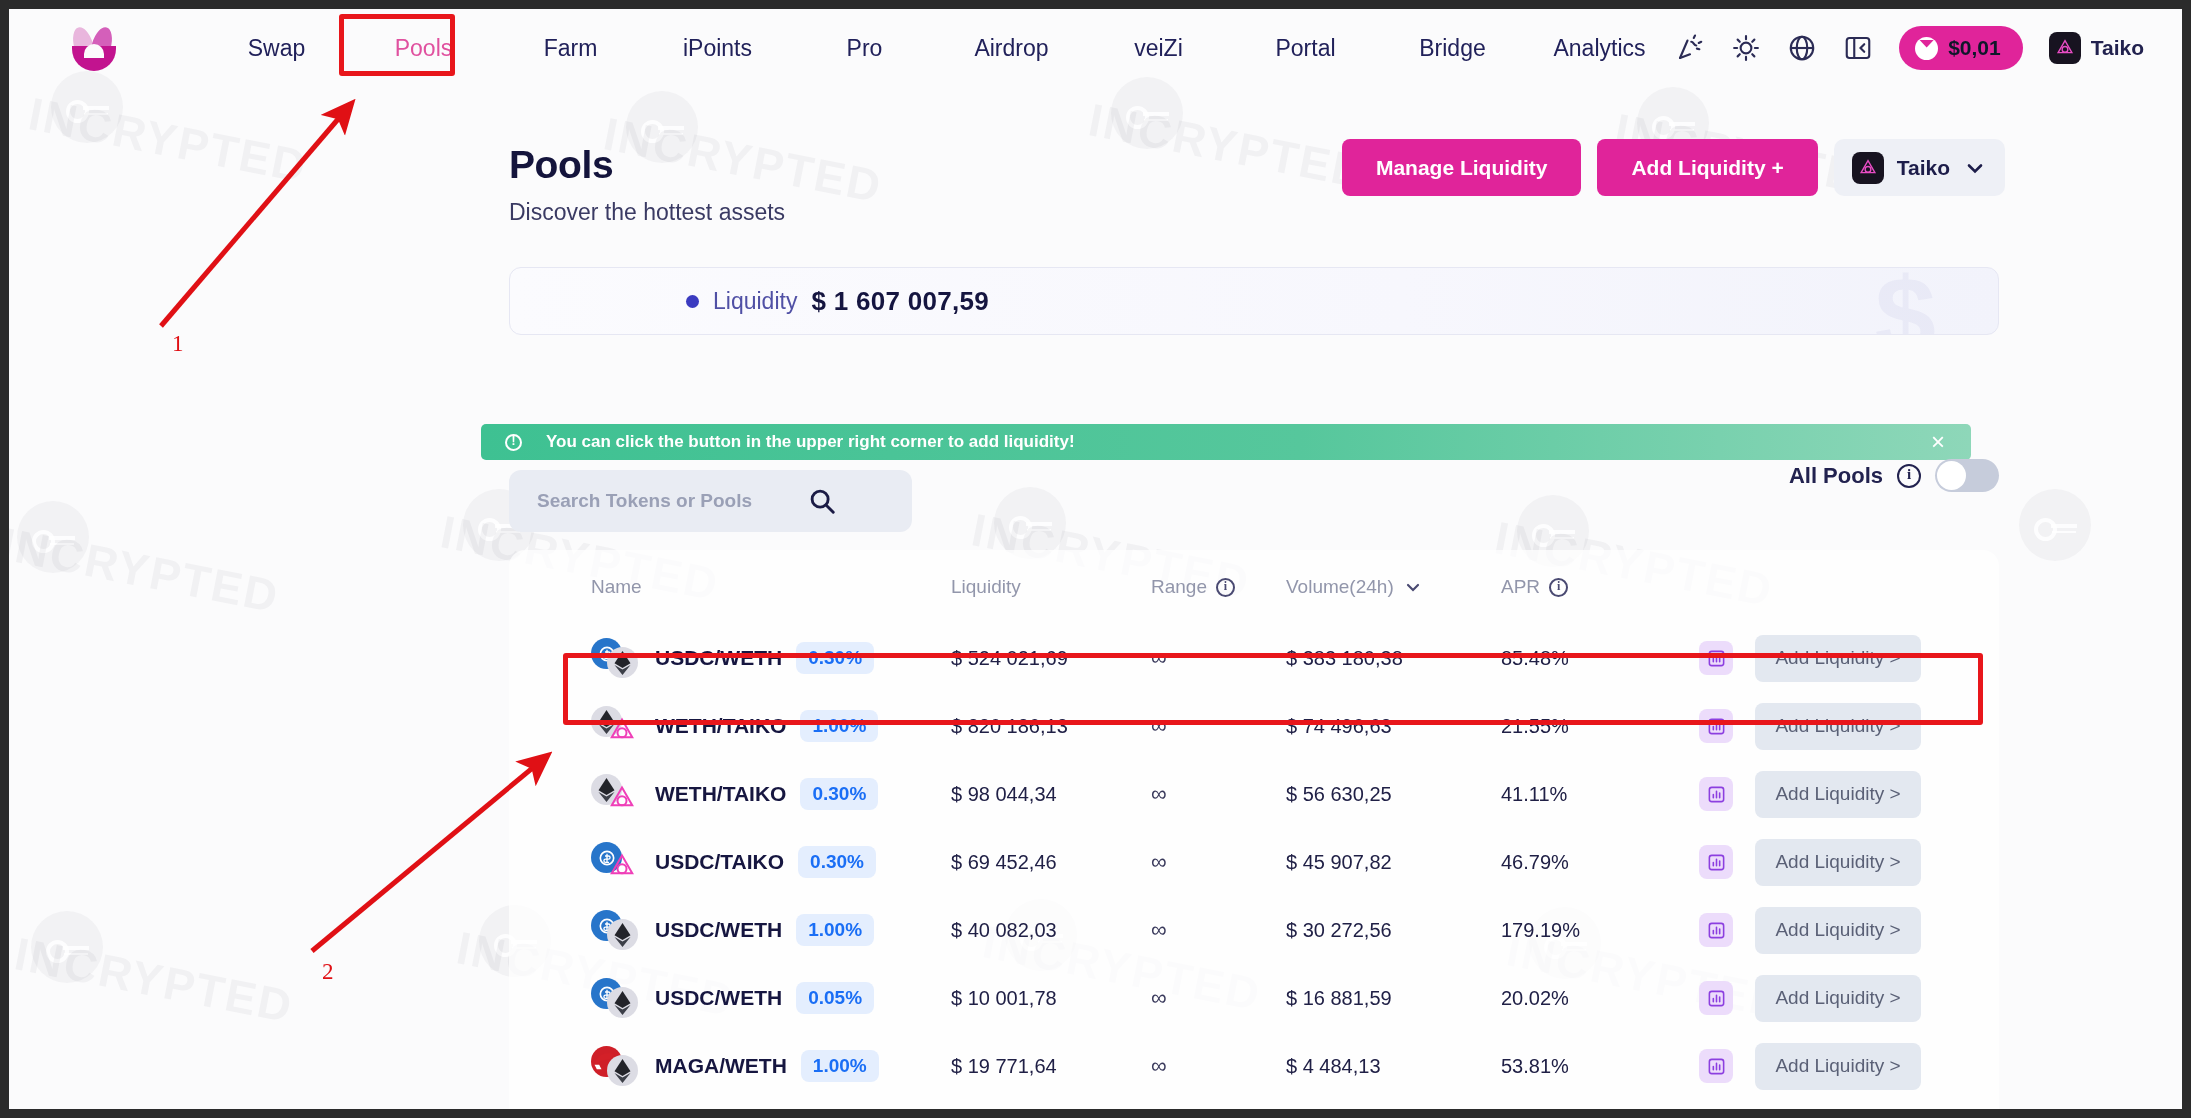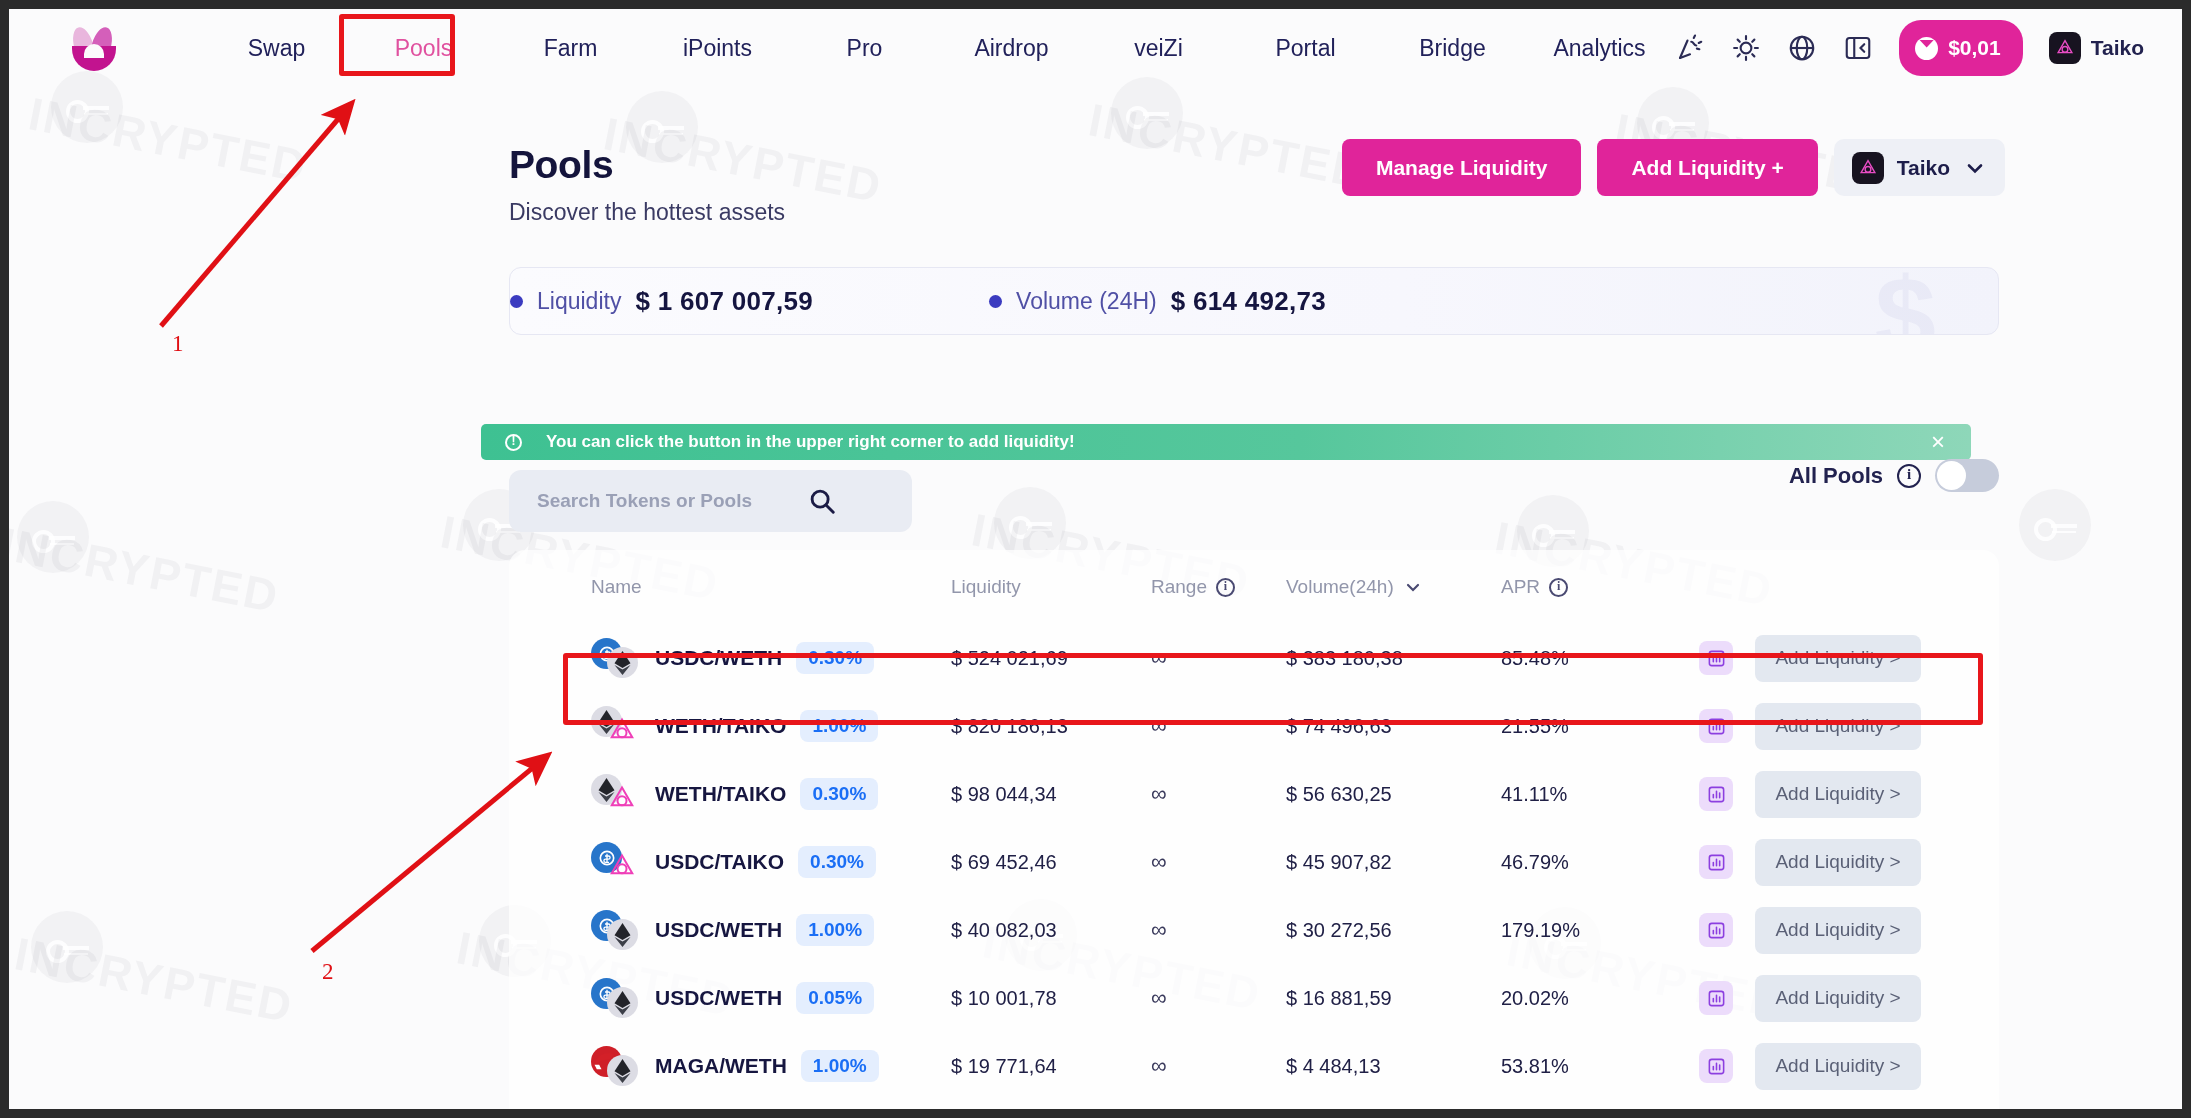--- a/index.html
+++ b/index.html
@@ -69,22 +69,22 @@
   .nav .navcell { width:147px; text-align:center; }
   .nav .navcell.active a { color:#e0519f; }
 
   .hdr-right {
     position:absolute; right:38px; top:0; height:78px;
     display:flex; align-items:center; gap:26px;
   }
   .ic { width:30px; height:30px; color:#2b2b55; display:block; }
   .pricepill {
     display:flex; align-items:center; gap:10px;
-    background:#e0249a; border-radius:22px; height:56px;
-    padding:0 22px 0 16px; color:#ffffff; font-size:21px; font-weight:700;
+    background:#e0249a; border-radius:22px; height:44px;
+    padding:0 22px 0 16px; color:#0f172a; font-size:21px; font-weight:700;
   }
   .pricepill .zdot {
     width:23px; height:23px; border-radius:50%; background:#fff;
     position:relative; overflow:hidden; flex:0 0 auto;
   }
   .pricepill .zdot::after {
     content:""; position:absolute; left:4px; top:3px; width:15px; height:8px;
     background:#e0249a; clip-path: polygon(0 0,100% 0,50% 100%);
   }
   .chainbox { display:flex; align-items:center; gap:10px; }
@@ -383,25 +383,20 @@
       </div>
     </div>
 
     <div class="stats">
       <div class="big-s">$</div>
       <div class="stat">
         <span class="dot"></span>
         <span class="k">Liquidity</span>
         <span class="v">$ 1 607 007,59</span>
       </div>
-      <div class="stat">
-        <span class="dot"></span>
-        <span class="k">Volume (24H)</span>
-        <span class="v">$ 614 492,73</span>
-      </div>
     </div>
 
     <div class="banner">
       <span class="i-circ"></span>
       <span class="txt">You can click the button in the upper right corner to add liquidity!</span>
       <span class="x">×</span>
     </div>
 
     <div class="searchbox">
       <input type="text" placeholder="Search Tokens or Pools" style="">

